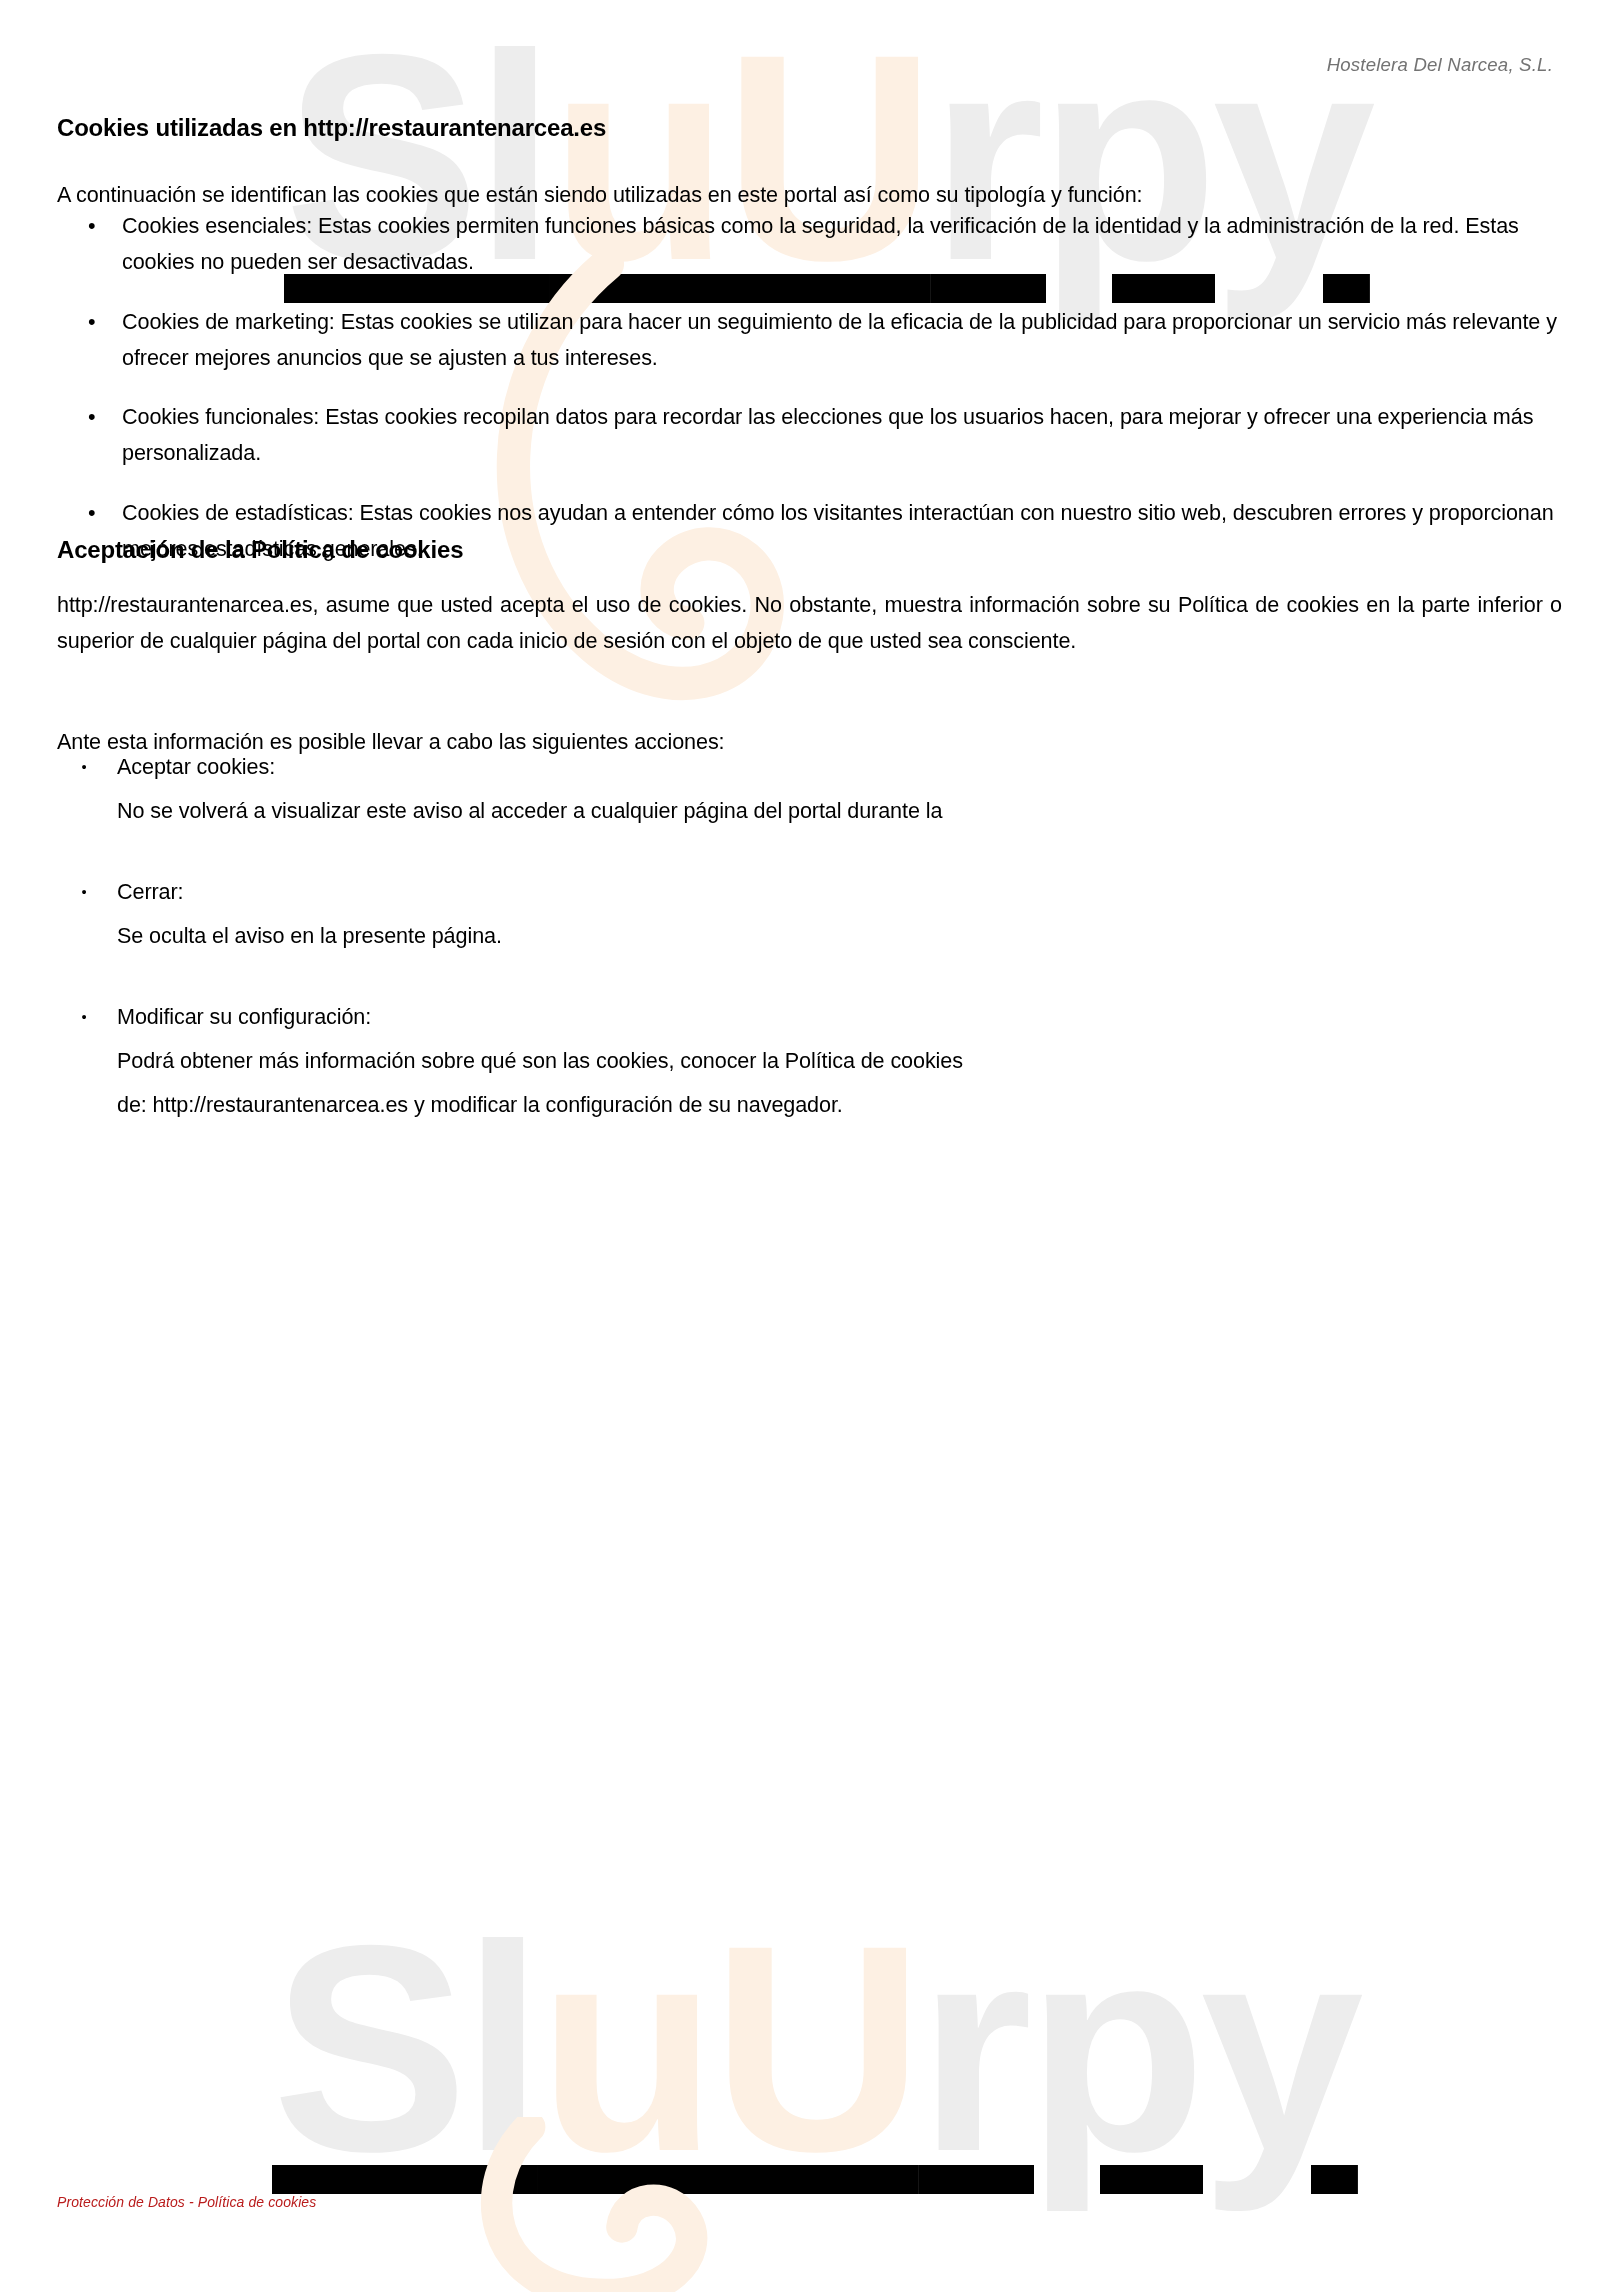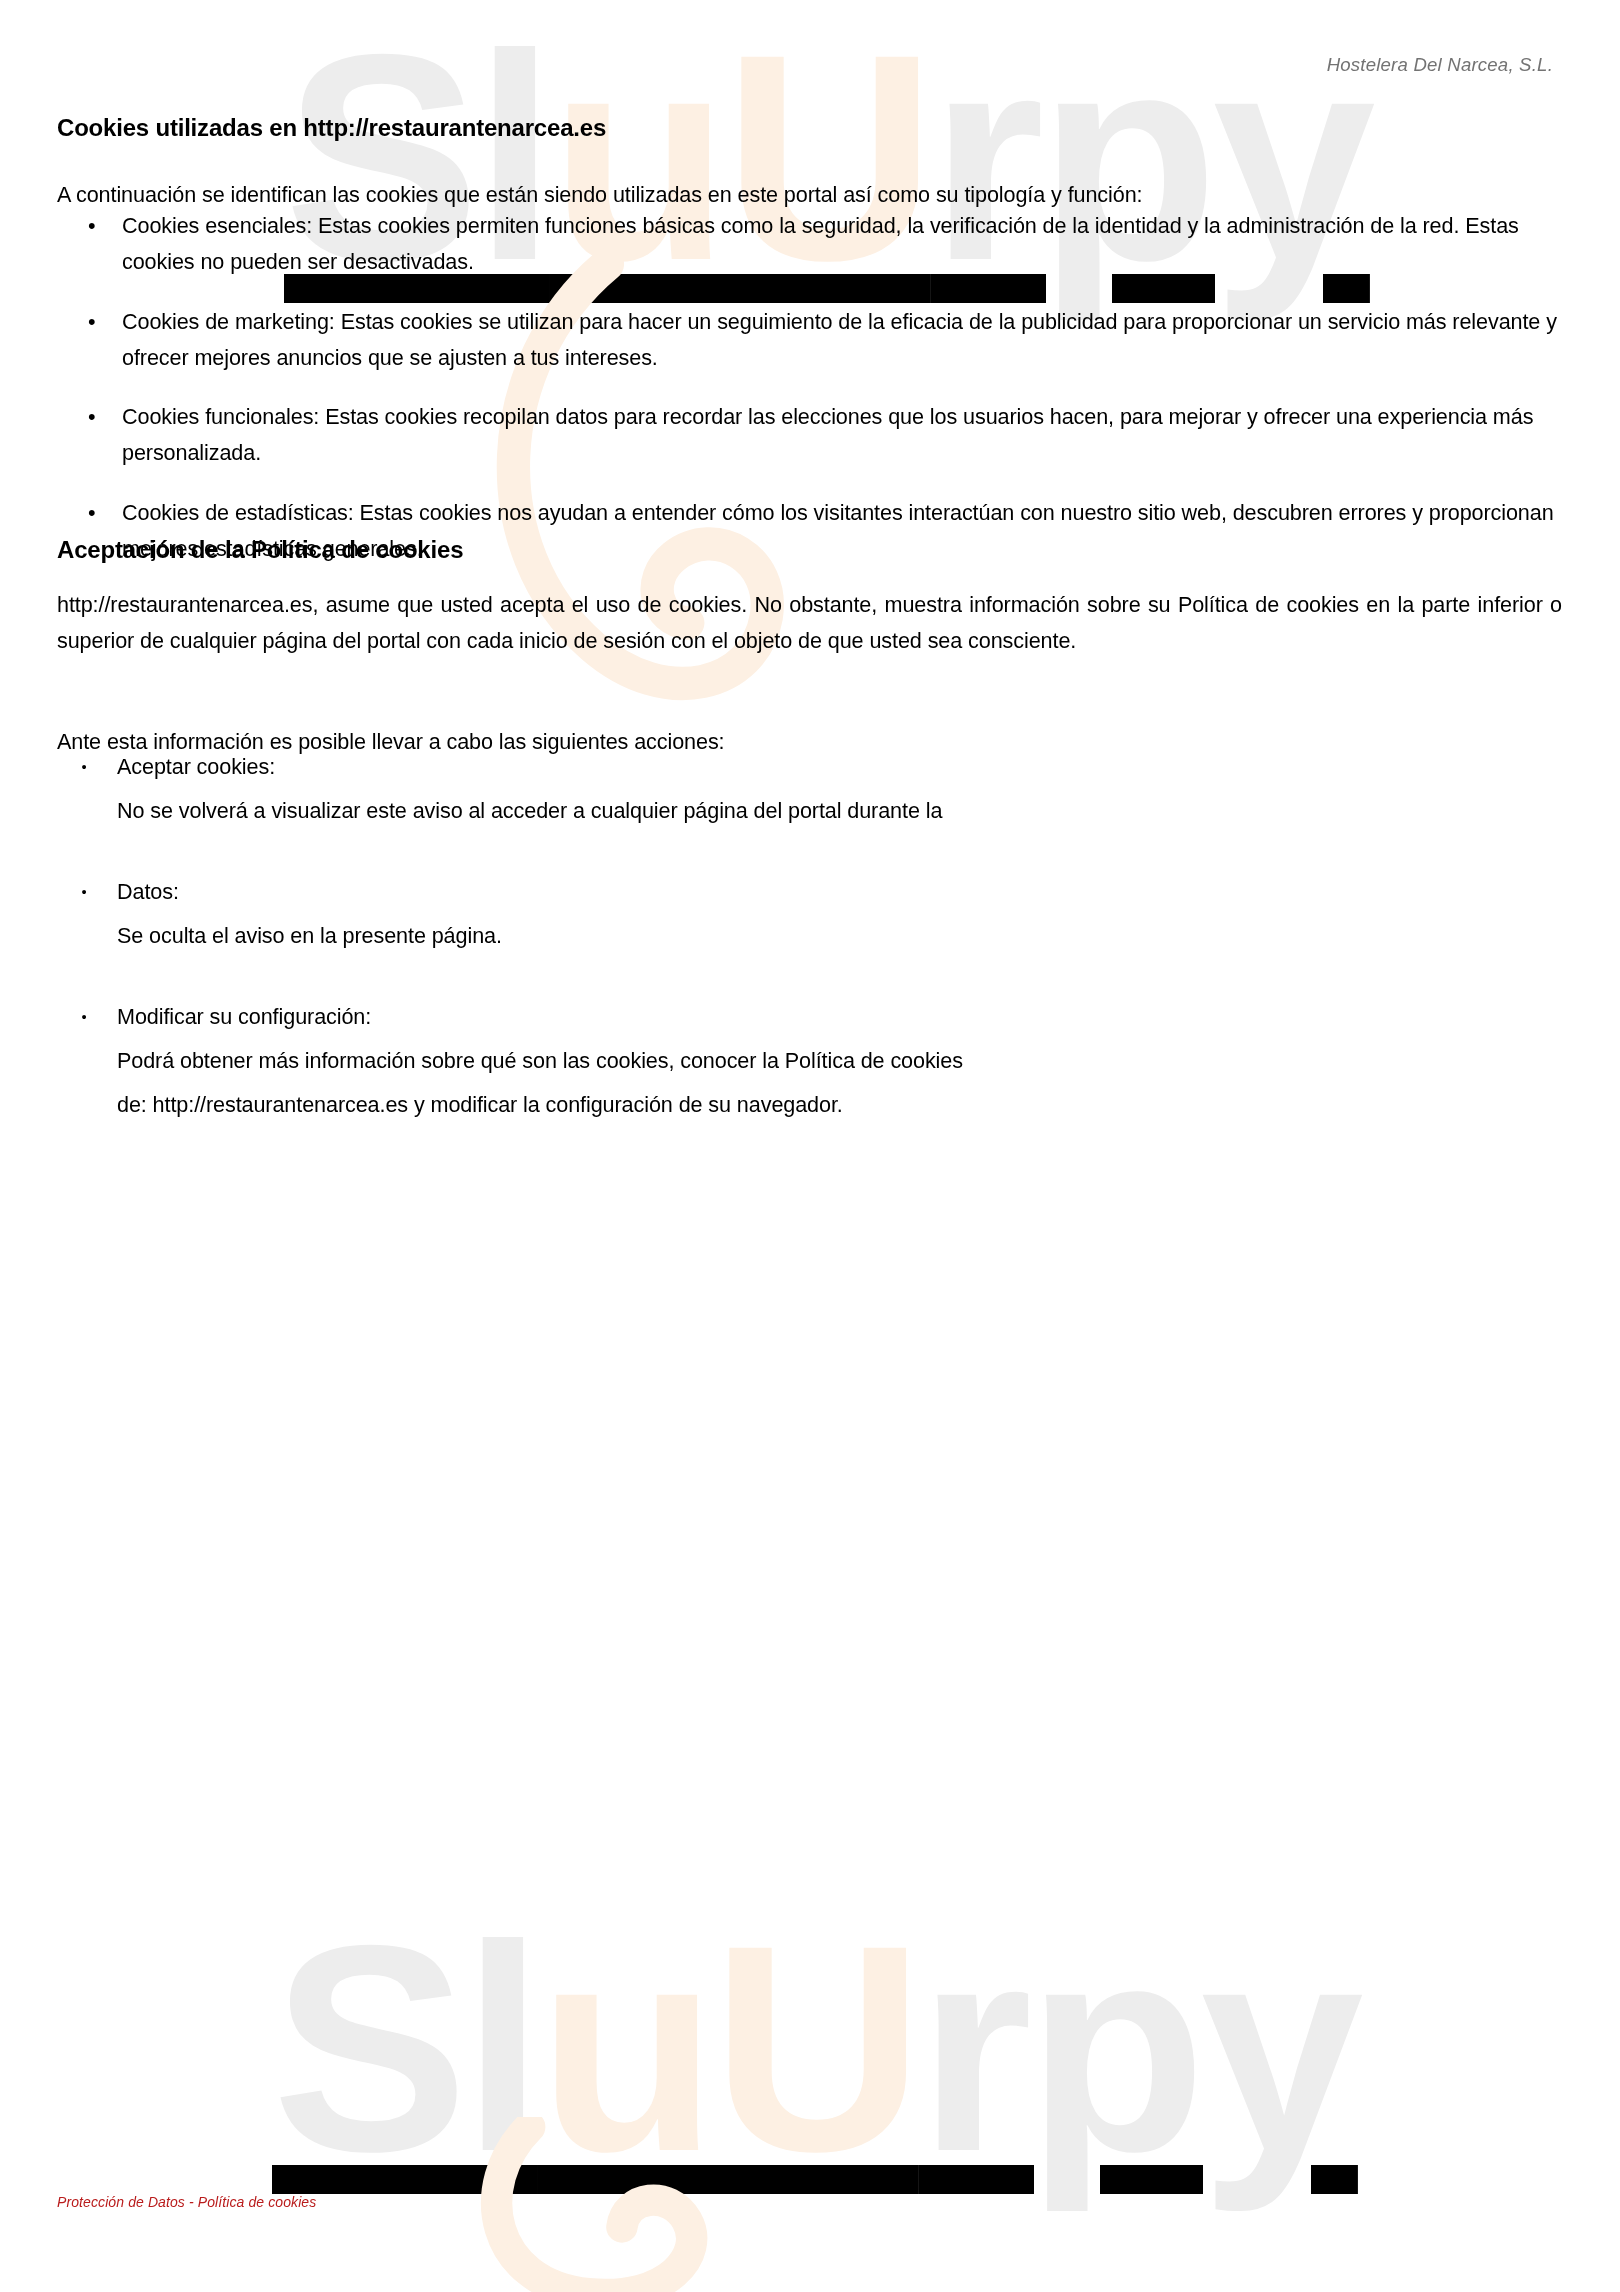--- a/index.html
+++ b/index.html
@@ -217,21 +217,21 @@
     <p class="para para-actions">Ante esta información es posible llevar a cabo las siguientes acciones:</p>
 
     <ul class="bullets-actions">
       <li>
         <span class="dot-sm">•</span>
         <span class="sub-line">Aceptar cookies:</span>
         <span class="sub-line">No se volverá a visualizar este aviso al acceder a cualquier página del portal durante la</span>
       </li>
       <li>
         <span class="dot-sm">•</span>
-        <span class="sub-line">Datos:</span>
+        <span class="sub-line">Cerrar:</span>
         <span class="sub-line">Se oculta el aviso en la presente página.</span>
       </li>
       <li>
         <span class="dot-sm">•</span>
         <span class="sub-line">Modificar su configuración:</span>
         <span class="sub-line">Podrá obtener más información sobre qué son las cookies, conocer la Política de cookies</span>
         <span class="sub-line">de: http://restaurantenarcea.es y modificar la configuración de su navegador.</span>
       </li>
     </ul>
 

